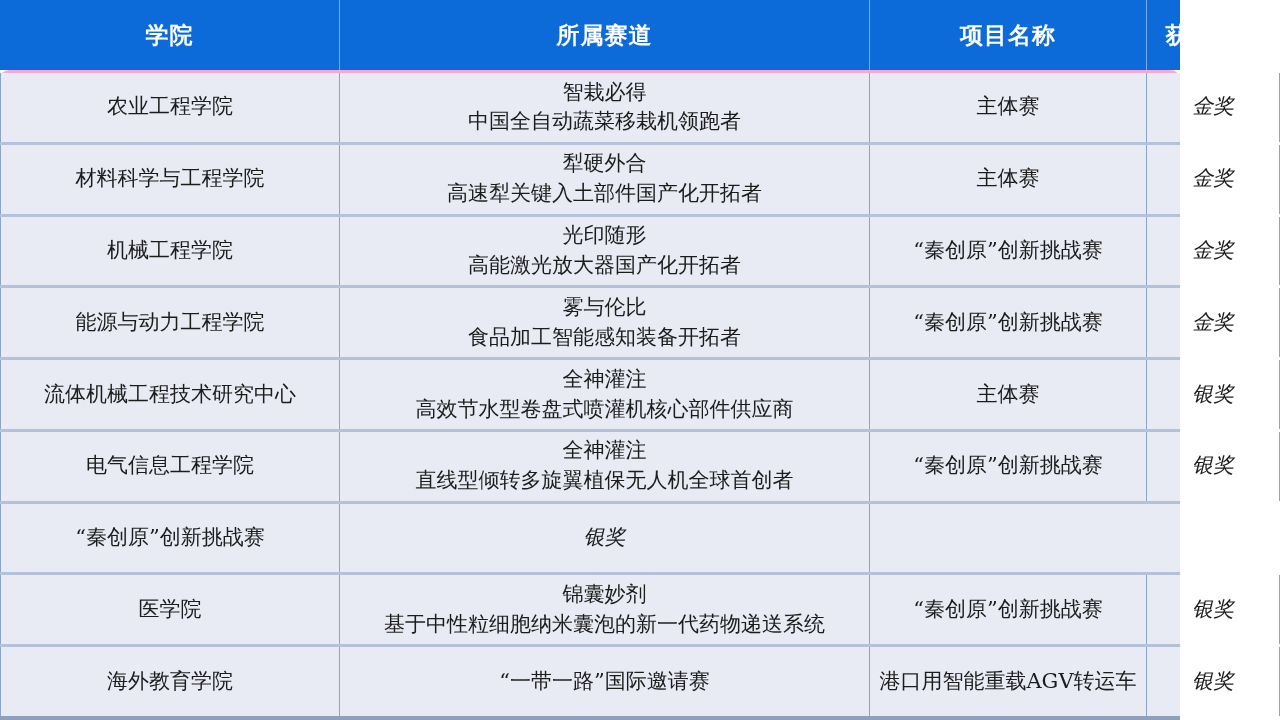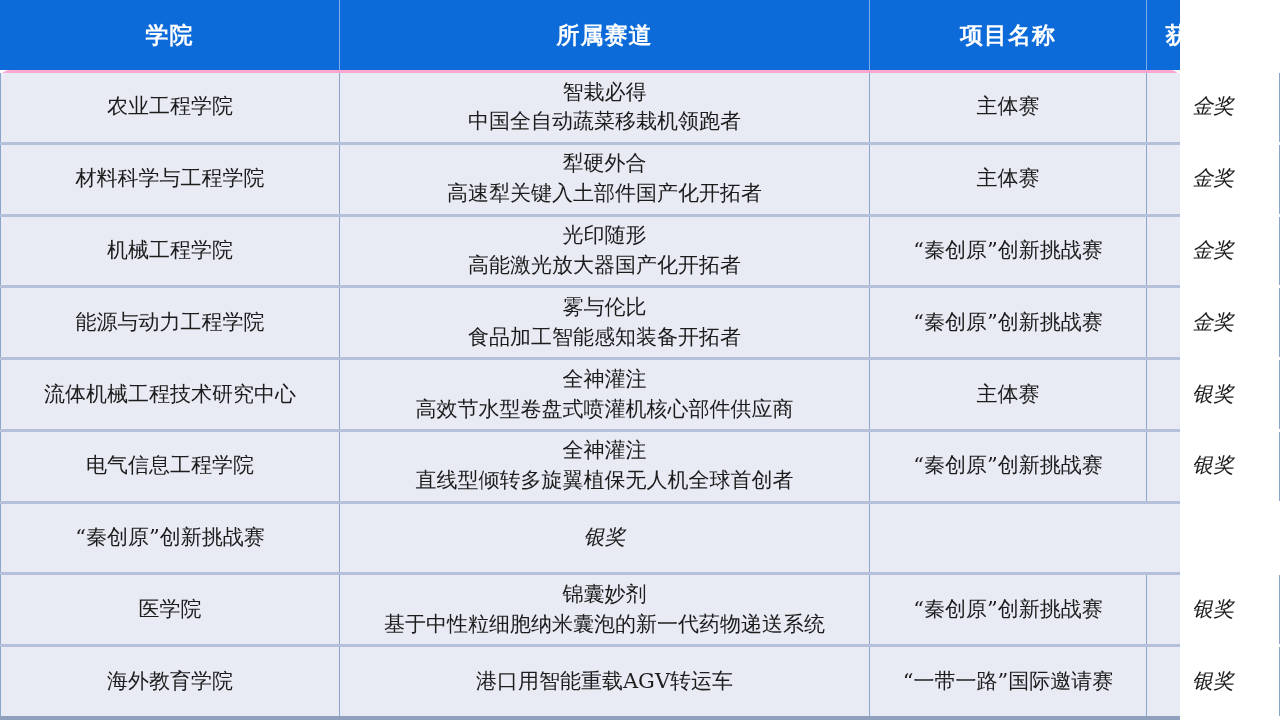--- a/index.html
+++ b/index.html
@@ -207,24 +207,24 @@
     <div class="cell">
       <div>银奖</div>
     </div>
   </div>
 
   <div class="row">
     <div class="cell">
       <div>海外教育学院</div>
     </div>
     <div class="cell">
+      <div>“一带一路”国际邀请赛</div>
+    </div>
+    <div class="cell">
       <div class="project-title">港口用智能重载AGV转运车</div>
 
-    </div>
-    <div class="cell">
-      <div>“一带一路”国际邀请赛</div>
     </div>
     <div class="cell">
       <div>银奖</div>
     </div>
   </div>
 </div>
 </div>
 
 </body></html>

